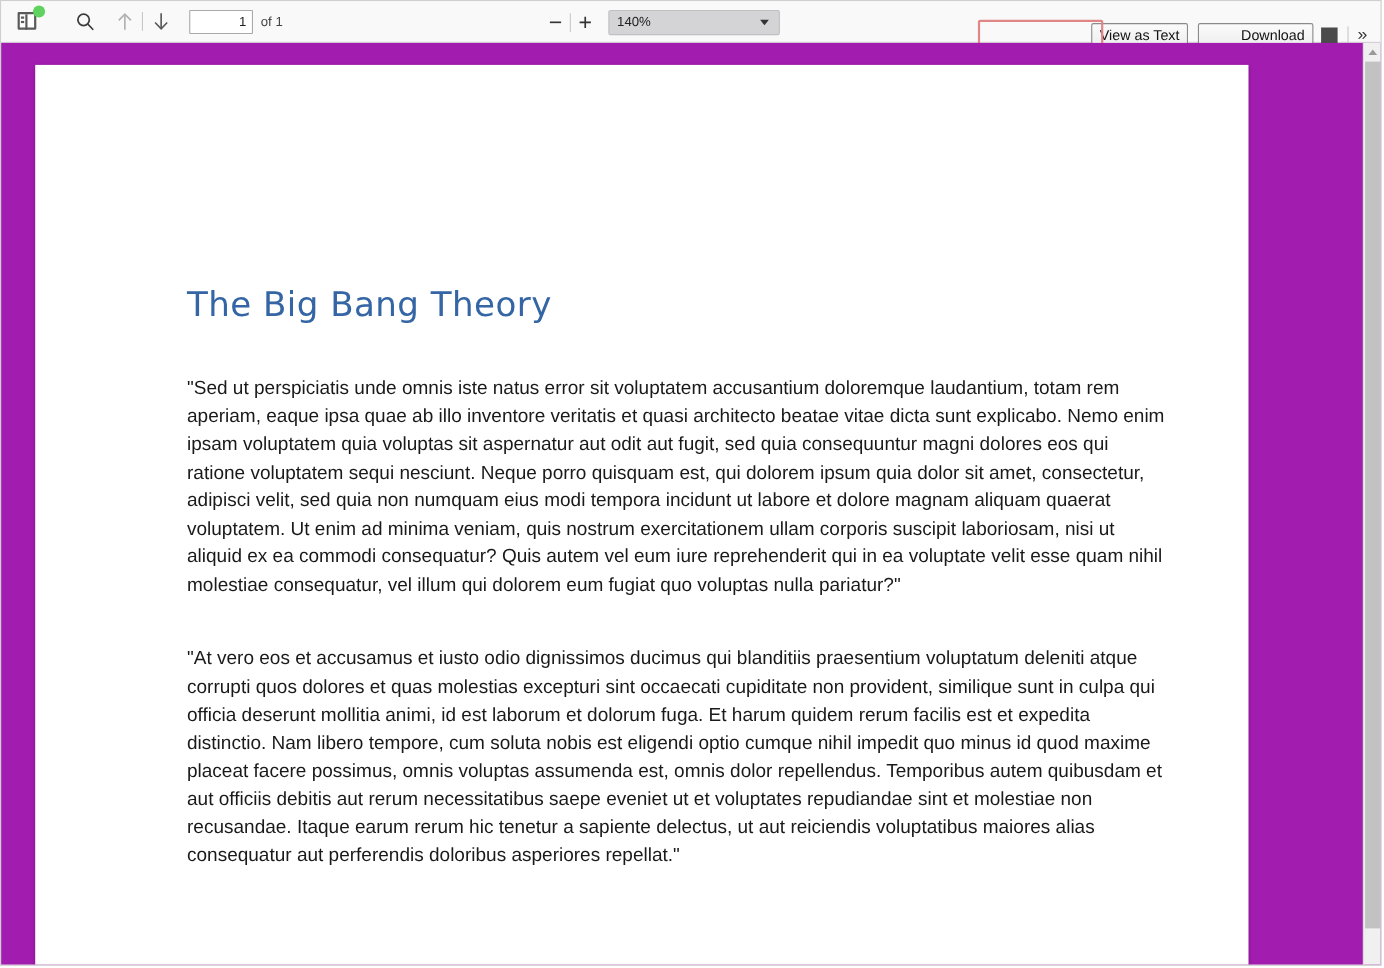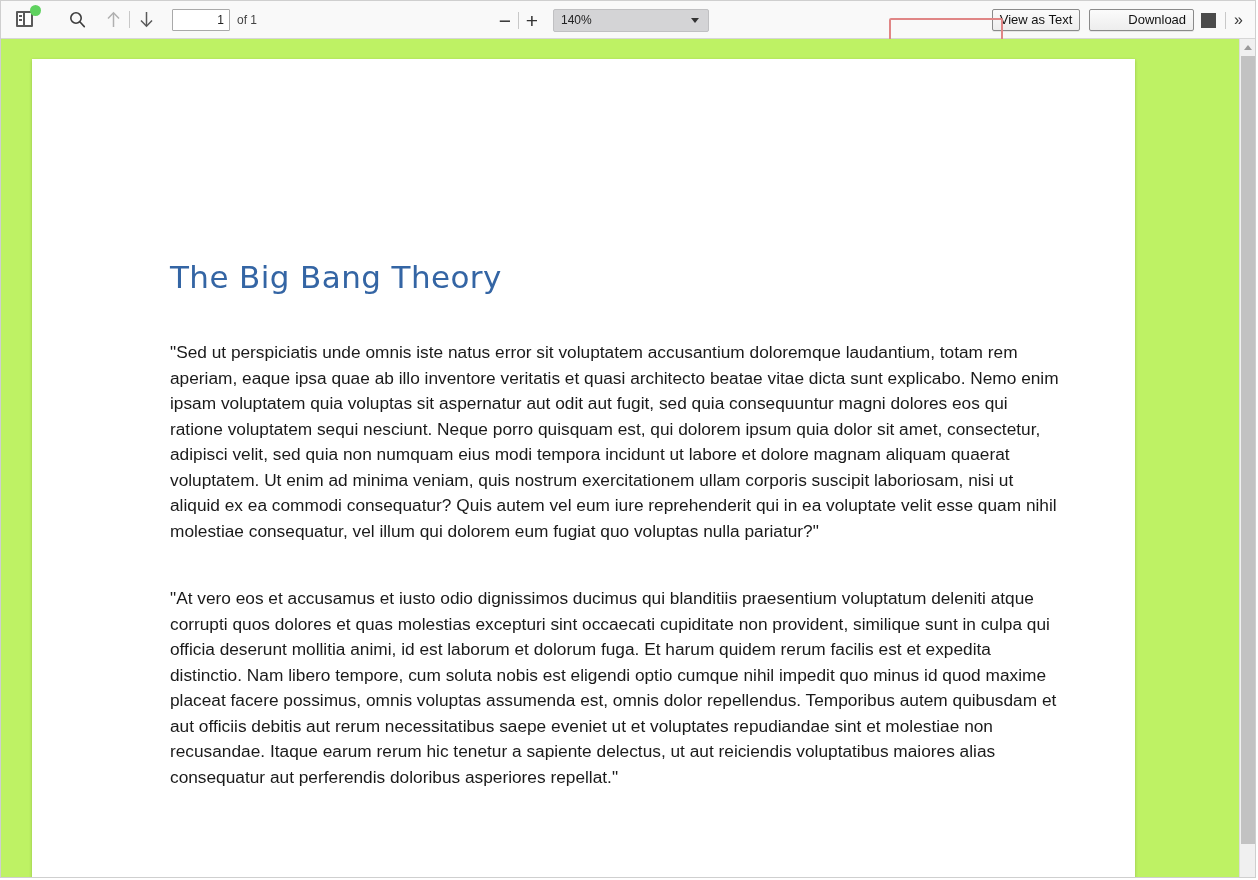--- a/index.html
+++ b/index.html
@@ -48,21 +48,21 @@
     left: 493px;
     top: 0;
     height: 38px;
     display: flex;
     align-items: center;
   }
 
   .tb-right {
     position: absolute;
     right: 8px;
-    top: 0;
+    top: 12px;
     height: 38px;
     display: flex;
     align-items: center;
   }
 
   .icon-btn {
     width: 28px;
     height: 28px;
     display: flex;
     align-items: center;
@@ -227,21 +227,21 @@
     line-height: 1;
   }
 
   
   .doc-area {
     position: absolute;
     left: 0;
     top: 38px;
     right: 0;
     bottom: 0;
-    background: #bef264;
+    background: #a21caf;
     overflow: hidden;
   }
 
   .page {
     position: absolute;
     left: 31px;
     top: 20px;
     width: 1103px;
     height: 1000px;
     background: #ffffff;

